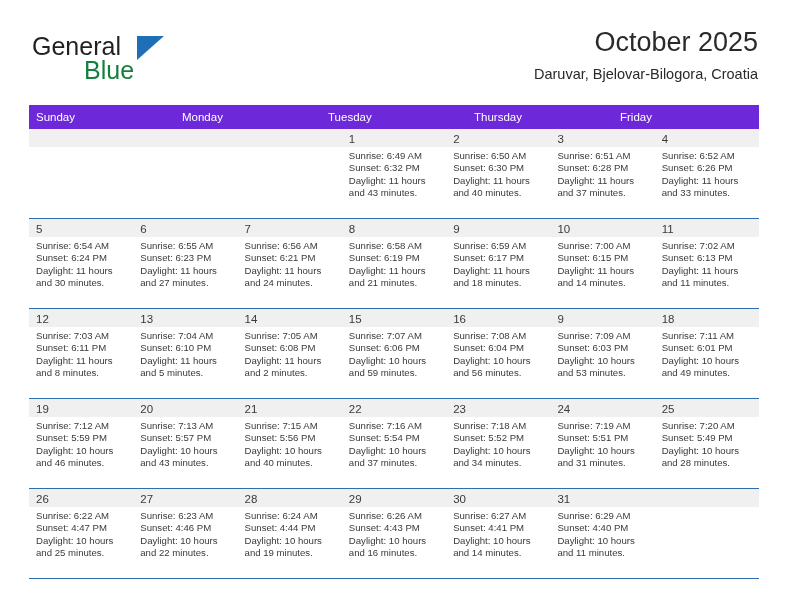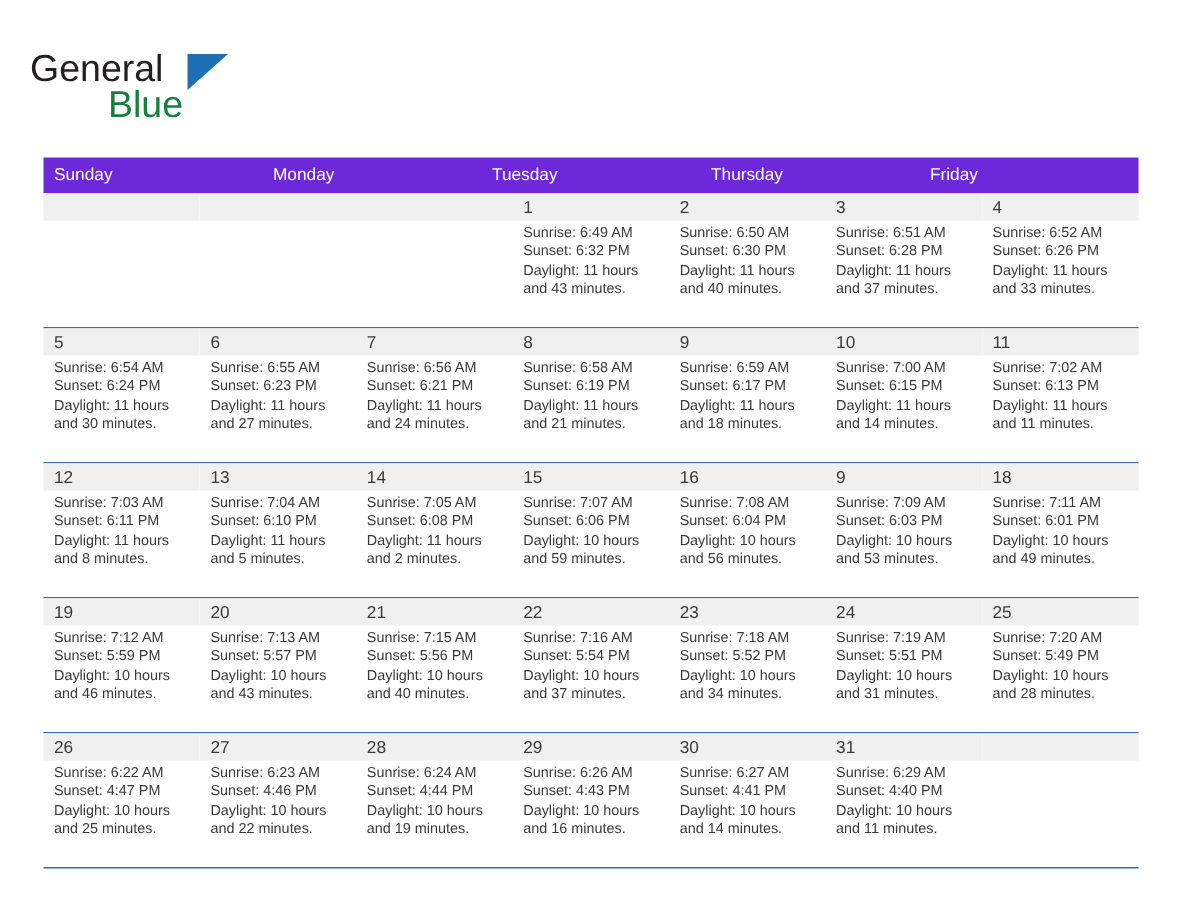--- a/index.html
+++ b/index.html
@@ -16,21 +16,21 @@
     overflow: hidden;
   }
 
   
   .page-header {
     position: relative;
     height: 78px;
   }
   .brand {
     position: absolute;
-    left: 20px;
+    left: 32px;
     top: 32px;
     width: 180px;
     height: 52px;
   }
   .brand-general {
     position: absolute;
     left: 0;
     top: 0;
     font-size: 25px;
     letter-spacing: 0px;
@@ -139,20 +139,24 @@
 <body>
 
 <div class="page-header">
 
   <div class="brand">
     <span class="brand-general">General</span>
     <span class="brand-triangle"></span>
     <span class="brand-blue">Blue</span>
   </div>
 
+  <div class="title-block">
+    <div class="cal-title">October 2025</div>
+    <div class="cal-subtitle">Daruvar, Bjelovar-Bilogora, Croatia</div>
+  </div>
 
 </div>
 
 <div class="calendar">
   <div class="weekdays">
       <div class="weekday">Sunday</div>
       <div class="weekday">Monday</div>
       <div class="weekday">Tuesday</div>
       <div class="weekday">Thursday</div>
       <div class="weekday">Friday</div>

